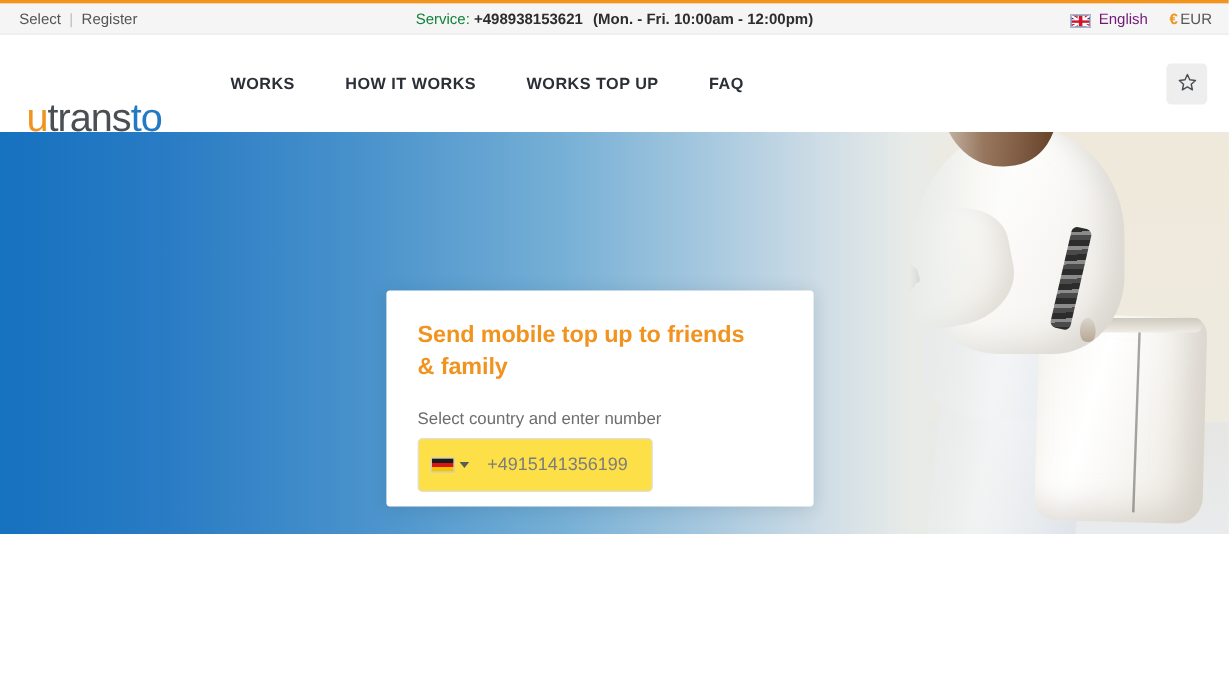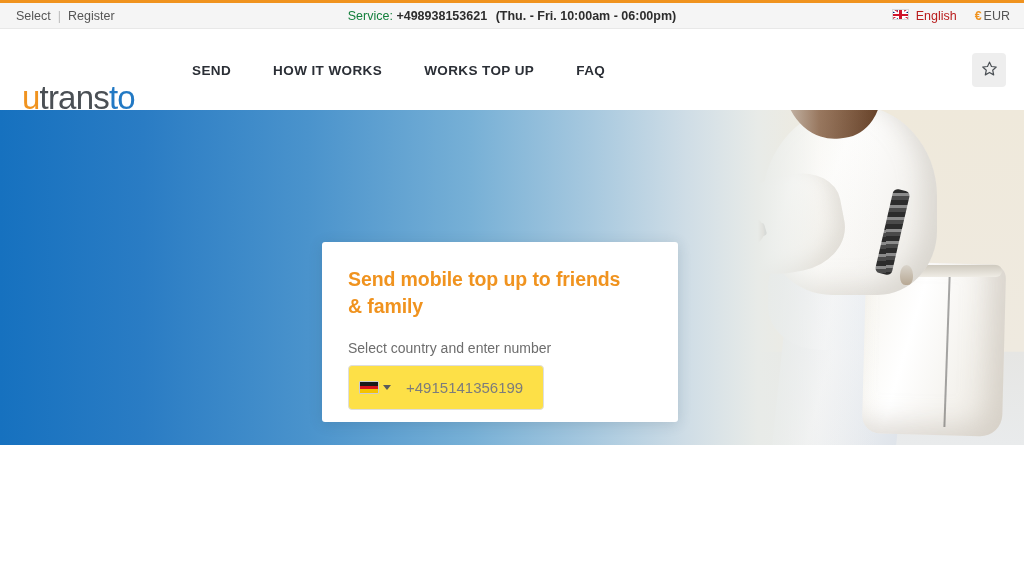--- a/index.html
+++ b/index.html
@@ -26,21 +26,21 @@
   .util-center {
     position: absolute; left: 0; right: 0; text-align: center;
     font-size: 12.5px; color: #6b6b6b; white-space: nowrap;
   }
   .util-center .svc-label { color: #15803d; }
   .util-center b { color: #2d2d2d; font-weight: bold; }
   .util-center .hours { color: #2d2d2d; font-weight: bold; margin-left: 5px; }
   .util-right {
     position: absolute; right: 14px; display: flex; align-items: center; gap: 18px;
   }
-  .lang { display: flex; align-items: flex-start; gap: 7px; color: #b91c1c; padding-left: 30px; }
+  .lang { display: flex; align-items: flex-end; gap: 7px; color: #701a75; padding-left: 30px; }
   .currency { color: #555; }
   .currency .eur-sym { color: #f0931f; font-weight: bold; margin-right: 2px; }
 
   
   .flag-uk {
     width: 17px; height: 11px; position: relative; overflow: hidden;
     background: #00247d; display: inline-block; vertical-align: middle;
     border: 0.5px solid #d9d9d9;
   }
   .flag-uk::before, .flag-uk::after {
@@ -274,21 +274,21 @@
   <div class="utility-bar">
     <div class="util-left">
       <a href="#">Select</a>
       <span class="util-sep">|</span>
       <a href="#">Register</a>
     </div>
 
     <div class="util-center">
       <span class="svc-label">Service:</span>
       <b>+498938153621</b>
-      <span class="hours">(Thu. - Fri. 10:00am - 06:00pm)</span>
+      <span class="hours">(Mon. - Fri. 10:00am - 12:00pm)</span>
     </div>
 
     <div class="util-right">
       <div class="lang">
         <span class="flag-uk">
           <span class="d1"></span>
             <span class="d2"></span>
           <span class="dr1"></span>
             <span class="dr2"></span>
           <span class="cross-w-h"></span>
@@ -303,21 +303,21 @@
       </div>
     </div>
   </div>
 
   <div class="header">
     <div class="logo">
       <span class="p1">u</span><span class="p2">trans</span><span class="p3">to</span>
     </div>
 
     <nav class="nav">
-      <a href="#">SEND</a>
+      <a href="#">WORKS</a>
       <a href="#">HOW IT WORKS</a>
       <a href="#">WORKS TOP UP</a>
       <a href="#">FAQ</a>
     </nav>
 
     <button class="fav-btn">
       <span>
         <svg width="17" height="17" viewBox="0 0 24 24" fill="none" stroke="#4a4f54" stroke-width="1.7" stroke-linejoin="round">
           <polygon points="12,3 14.8,9.2 21.5,9.9 16.5,14.4 17.9,21 12,17.6 6.1,21 7.5,14.4 2.5,9.9 9.2,9.2"></polygon>
         </svg>

